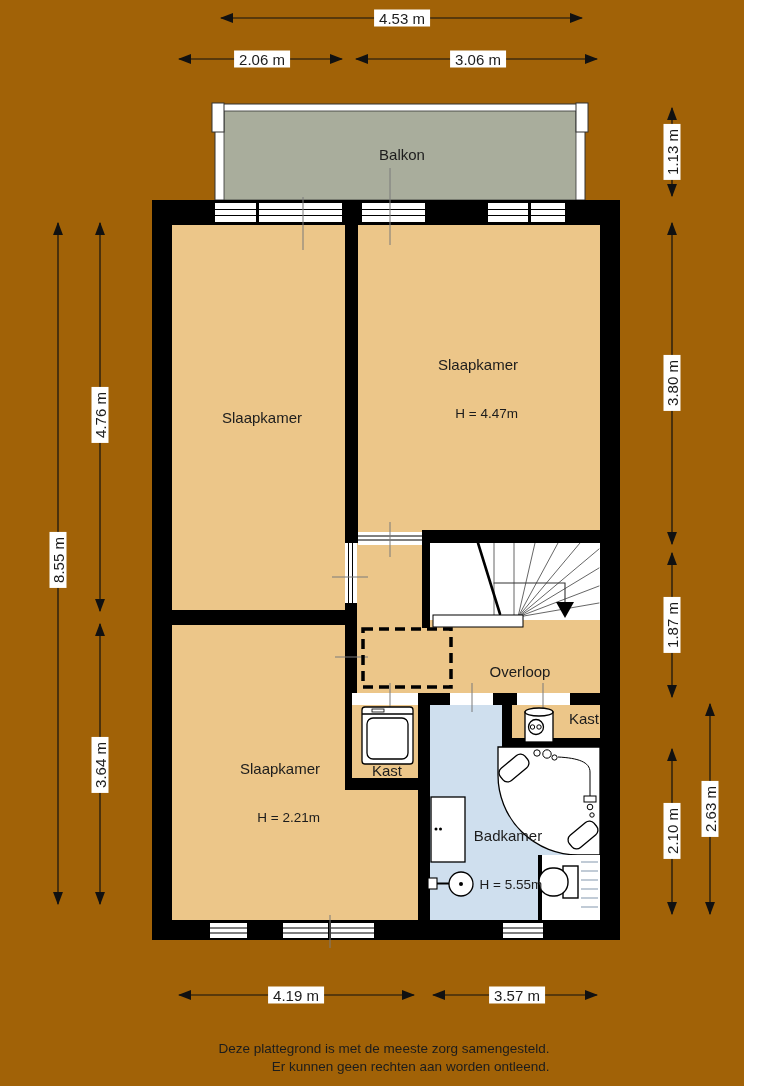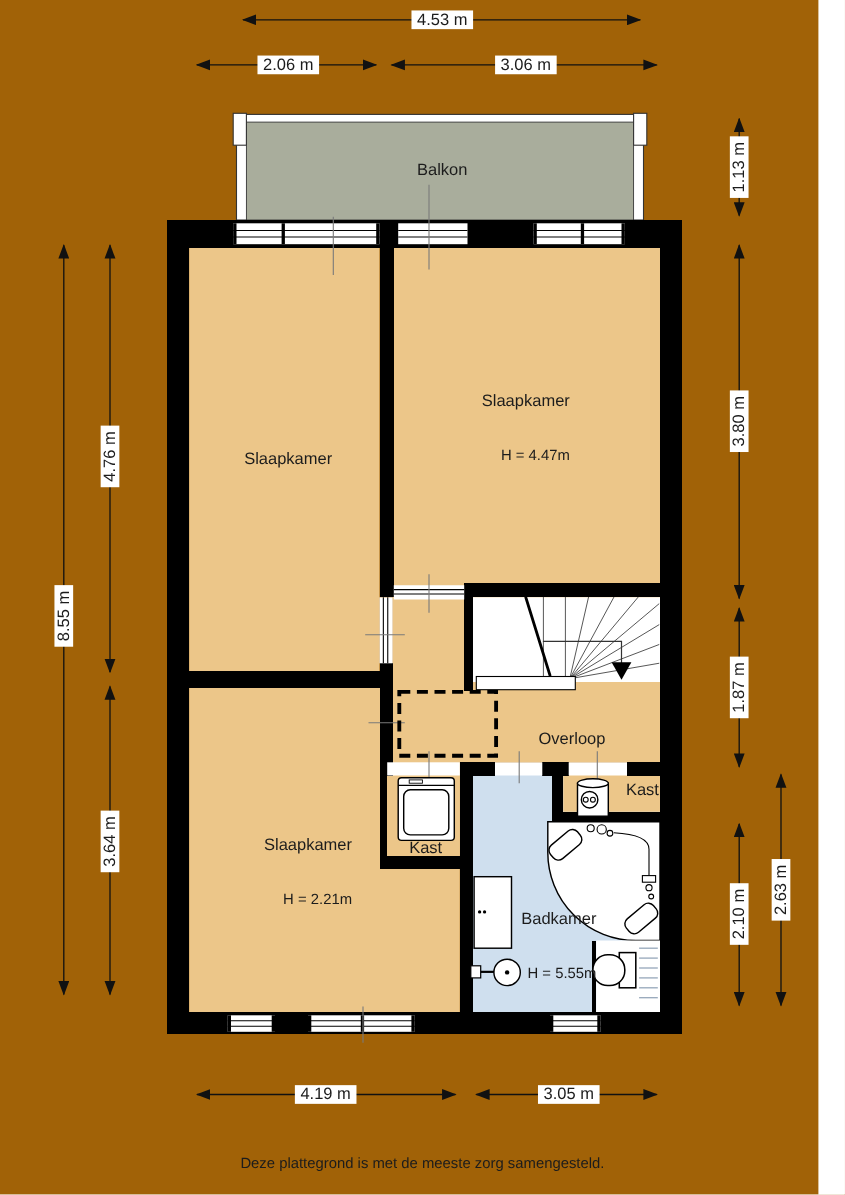--- a/index.html
+++ b/index.html
@@ -250,21 +250,21 @@
 <div class="dim vert" style="left:100px;top:415px;">4.76 m</div>
 <div class="dim vert" style="left:100px;top:765px;">3.64 m</div>
 
 <div class="dim vert" style="left:672px;top:152px;">1.13 m</div>
 <div class="dim vert" style="left:672px;top:383px;">3.80 m</div>
 <div class="dim vert" style="left:672px;top:625px;">1.87 m</div>
 <div class="dim vert" style="left:672px;top:831px;">2.10 m</div>
 <div class="dim vert" style="left:710px;top:809px;">2.63 m</div>
 
 <div class="dim" style="left:296px;top:995px;">4.19 m</div>
-<div class="dim" style="left:517px;top:995px;">3.05 m</div>
+<div class="dim" style="left:517px;top:995px;">3.57 m</div>
 
 <div class="lbl" style="left:402px;top:155px;">Balkon</div>
 <div class="lbl" style="left:262px;top:418px;">Slaapkamer</div>
 
 <div class="lbl" style="left:478px;top:389px;">
   <div>Slaapkamer</div>
   <div class="sub">H = 4.47m</div>
 </div>
 
 <div class="lbl" style="left:280px;top:793px;">
@@ -276,15 +276,16 @@
 <div class="lbl" style="left:387px;top:771px;">Kast</div>
 <div class="lbl" style="left:584px;top:719px;">Kast</div>
 
 <div class="lbl" style="left:508px;top:860px;">
   <div>Badkamer</div>
   <div class="sub">H = 5.55m</div>
 </div>
 
 <div class="footer">
   <span>Deze plattegrond is met de meeste zorg samengesteld.</span>
+  <span>Er kunnen geen rechten aan worden ontleend.</span>
 </div>
 
 </div>
 
 </body></html>

